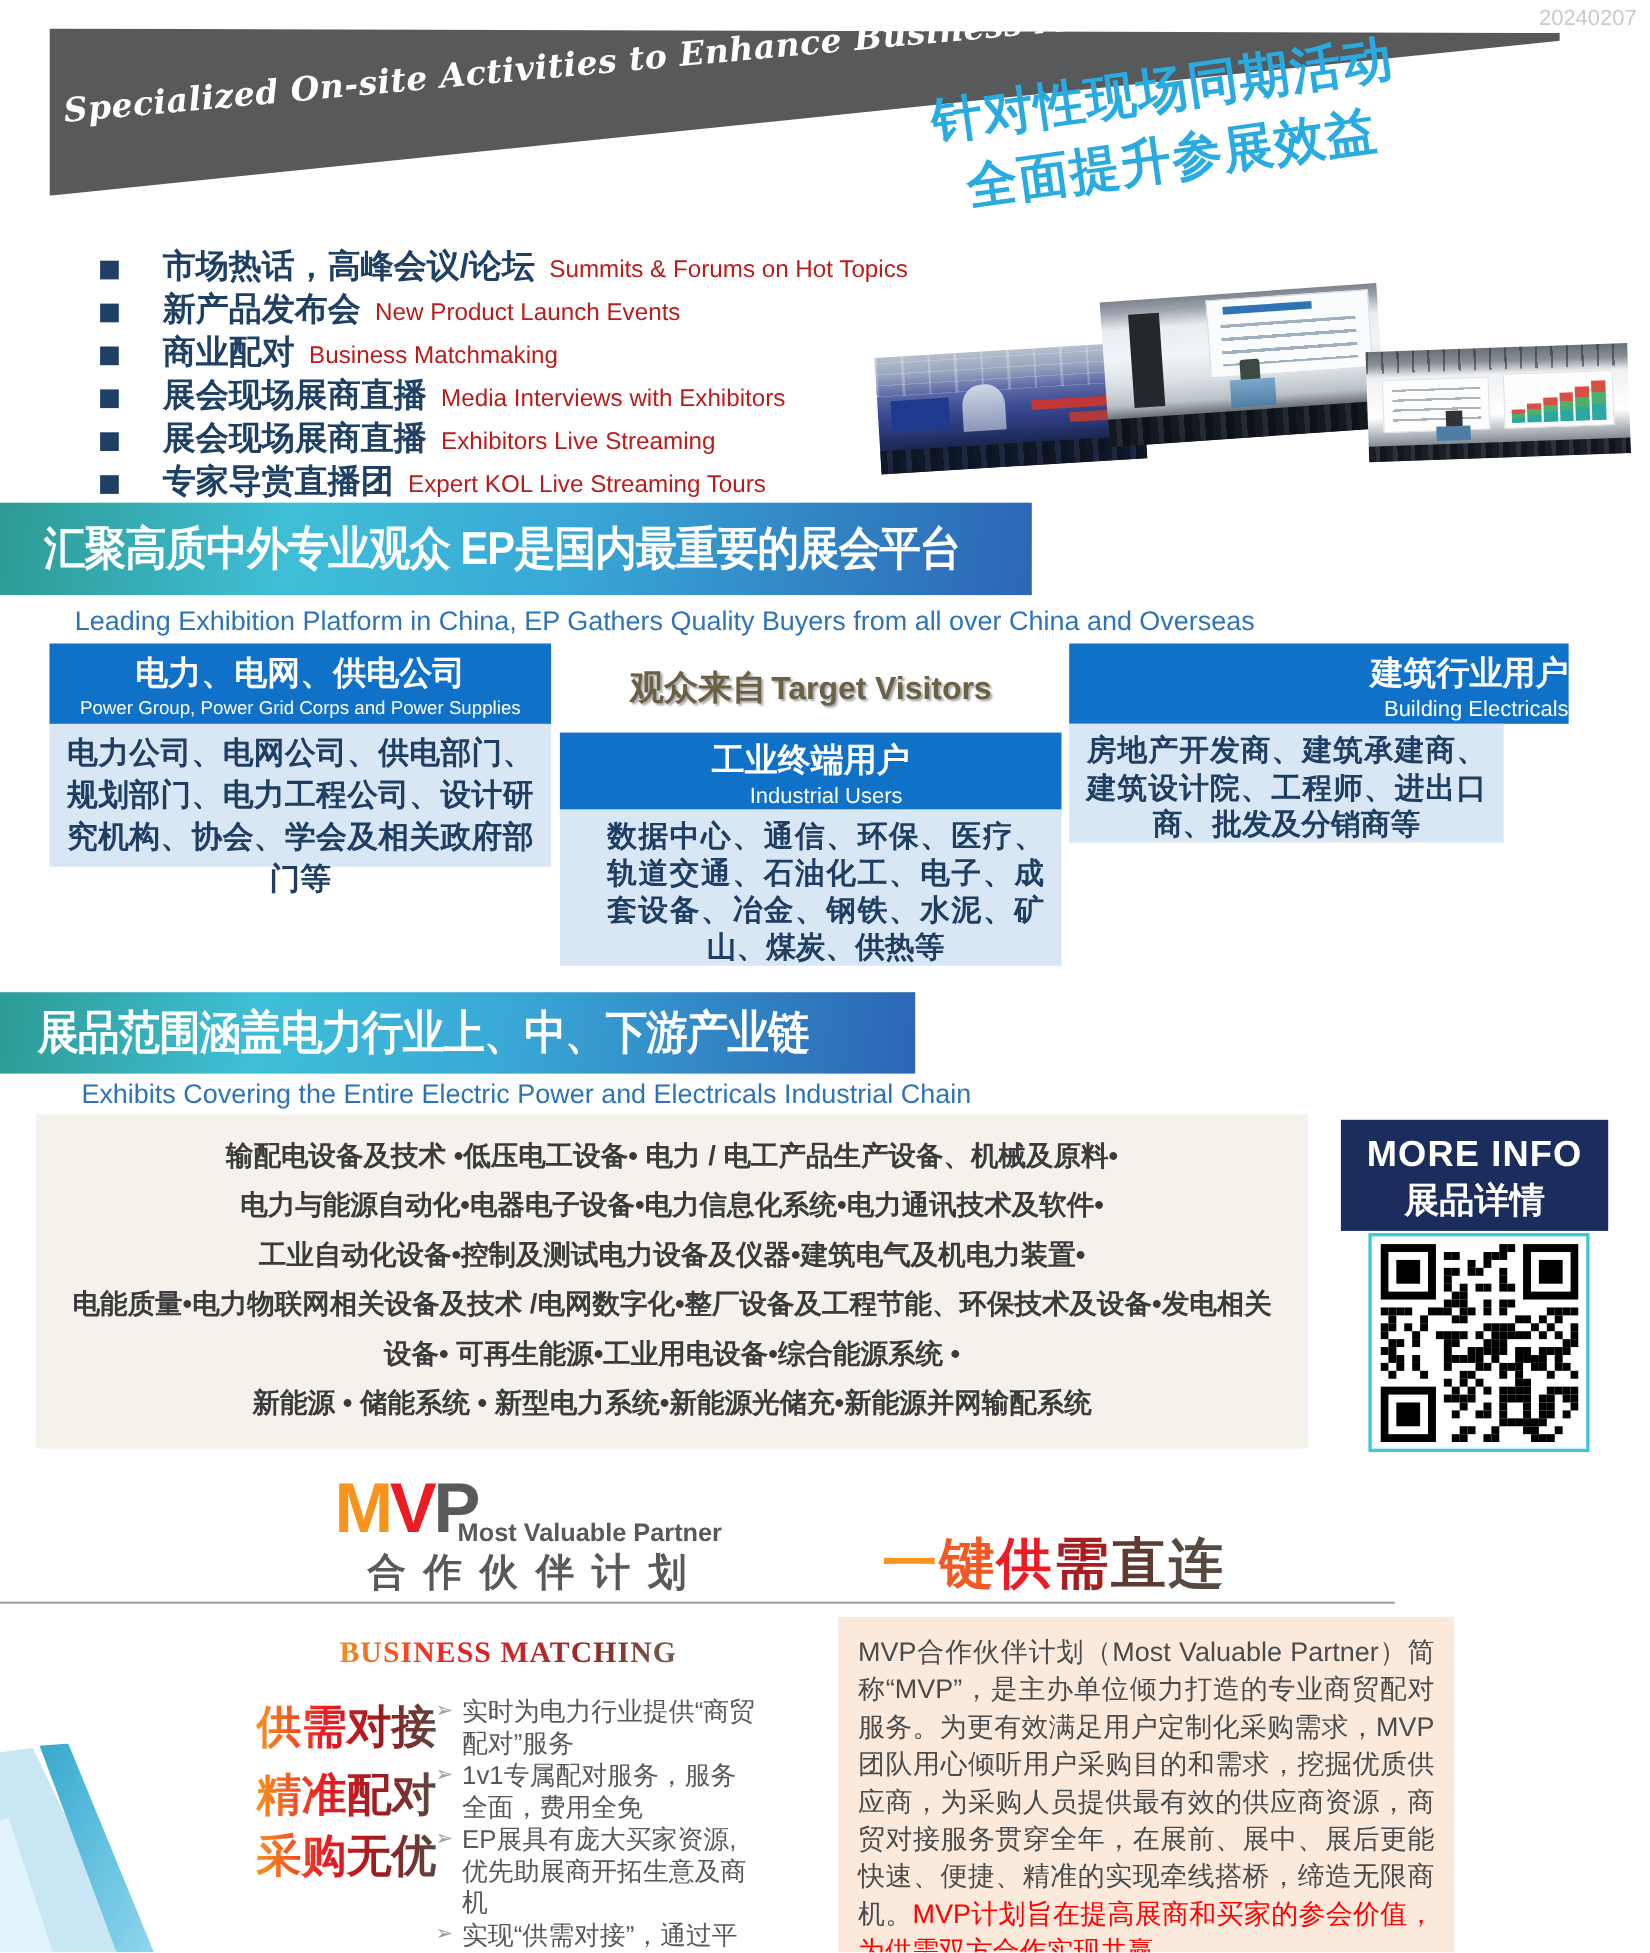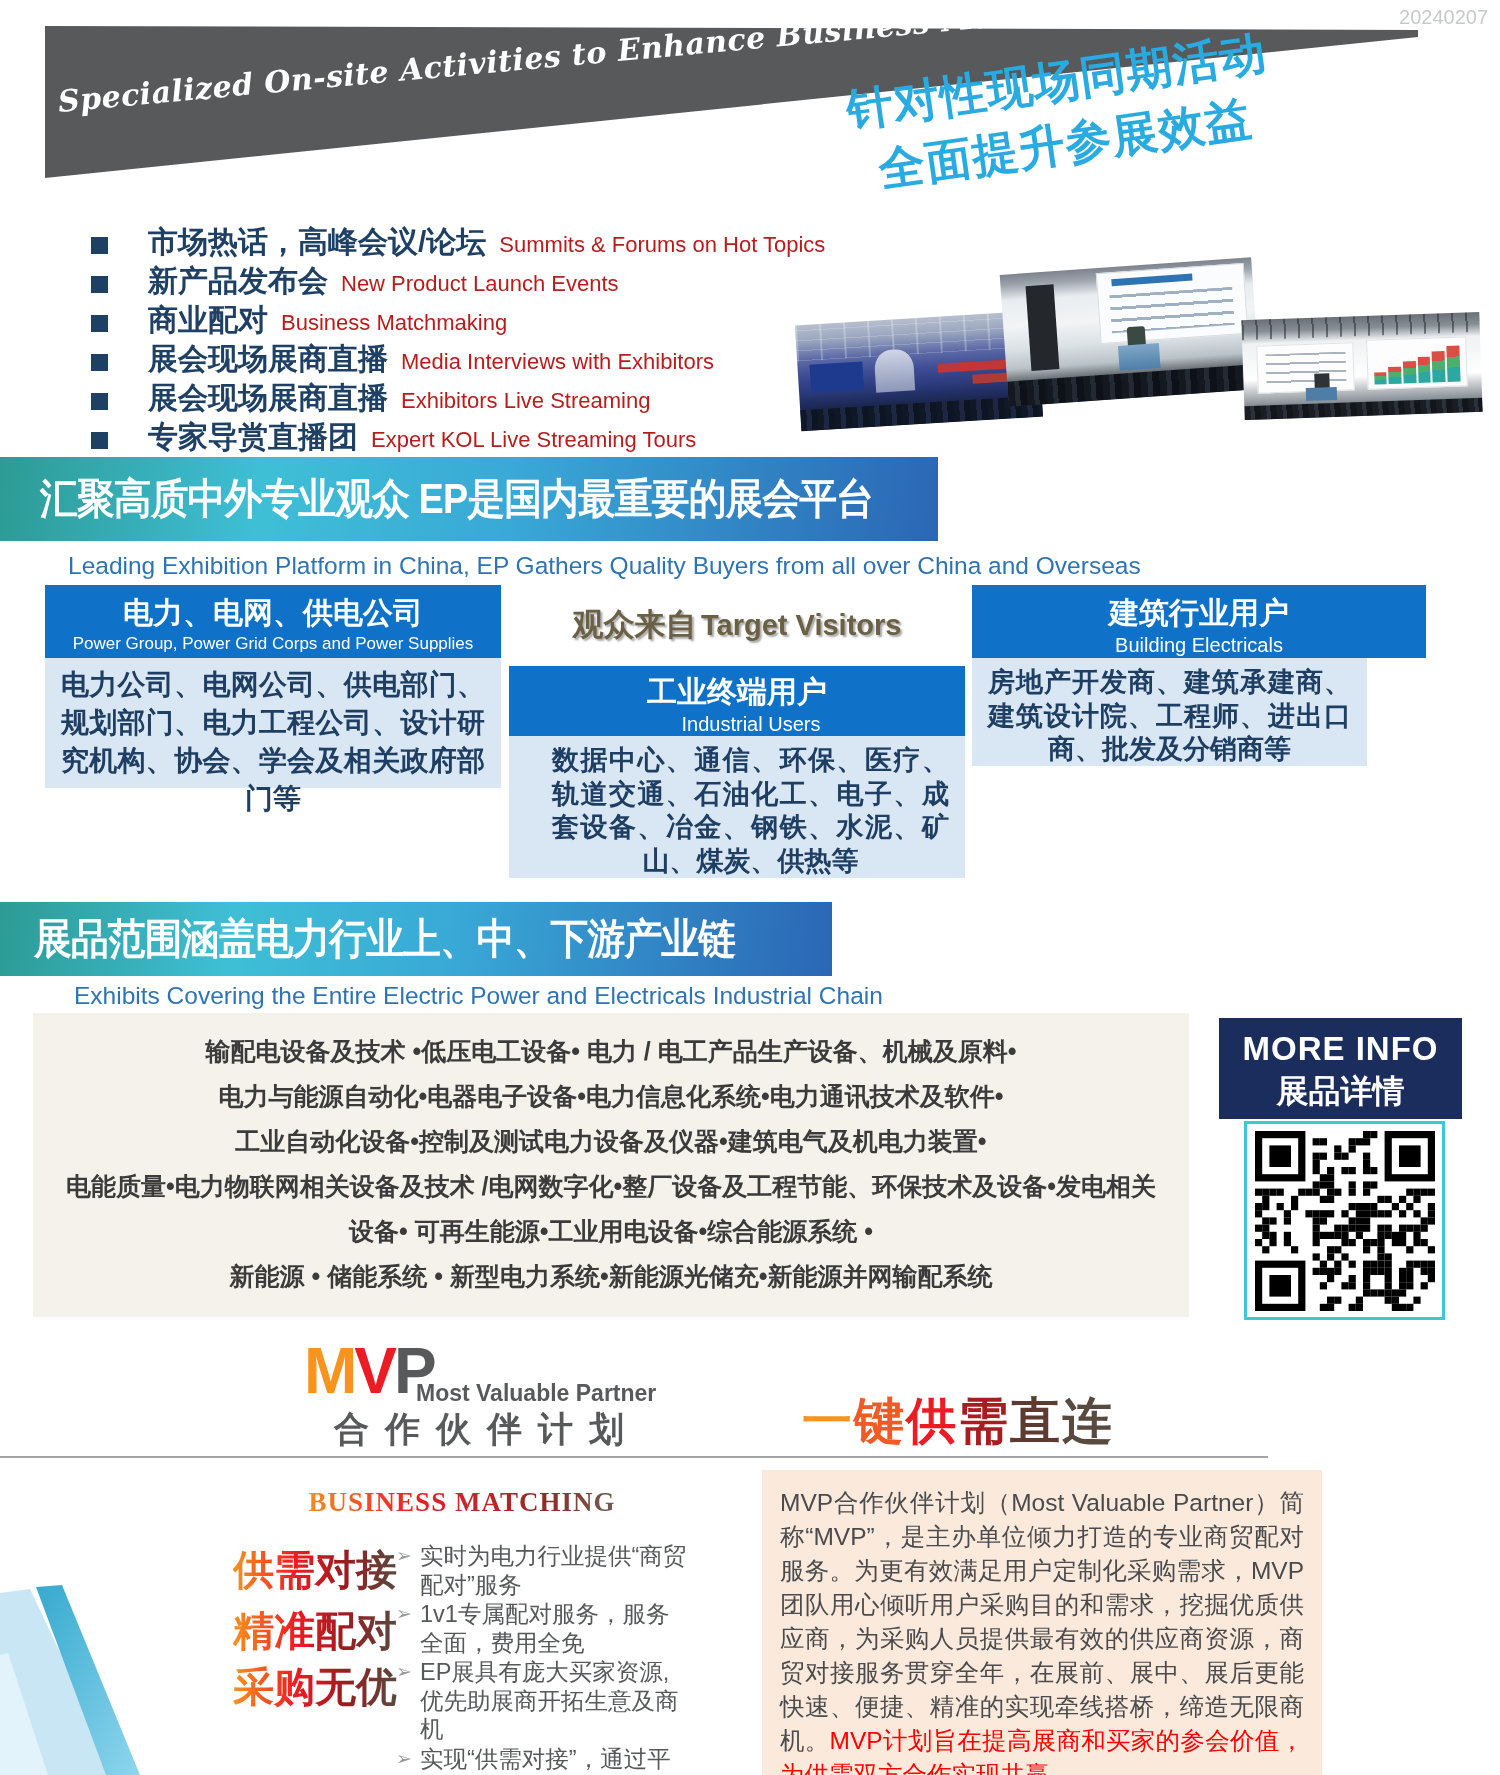--- a/index.html
+++ b/index.html
@@ -84,21 +84,21 @@
   .hdr-power{left:45px;top:585px;width:456px;height:73px;padding-top:8px;}
   .hdr-power .en{font-size:17px;line-height:22px;}
   .body-power{left:45px;top:658px;width:456px;height:130px;font-size:28px;line-height:38px;}
   .center-title{left:509px;top:604px;width:456px;text-align:center;color:#6A6044;
     font-weight:800;text-shadow:2px 2px 2px rgba(0,0,0,.35);white-space:nowrap;}
   .center-title .zh{font-size:31px;}
   .center-title .en{font-size:29px;}
   .hdr-industrial{left:509px;top:666px;width:456px;height:70px;padding-top:6px;}
   .hdr-industrial .en{font-size:20px;line-height:24px;padding-left:28px;}
   .body-industrial{left:509px;top:736px;width:456px;height:142px;font-size:27px;line-height:33.5px;padding-left:43px;}
-  .hdr-building{left:972px;top:585px;width:454px;height:73px;padding-top:8px;}
+  .hdr-building{left:972px;top:585px;width:454px;height:73px;padding-top:8px;text-align:right;}
   .hdr-building .en{font-size:20px;line-height:24px;}
   .body-building{left:972px;top:658px;width:395px;height:108px;font-size:27px;line-height:33.5px;}
 
   
   .beige-panel{left:33px;top:1013px;width:1156px;height:304px;background:#F5F2EB;
     box-sizing:border-box;padding-top:16px;}
   .beige-panel .line{display:block;text-align:center;white-space:nowrap;font-size:25px;font-weight:600;
     color:#3B3B3B;line-height:45px;}
   .more-info{left:1219px;top:1018px;width:243px;height:101px;background:#1A2D5C;color:#fff;
     text-align:center;box-sizing:border-box;padding-top:10px;}

